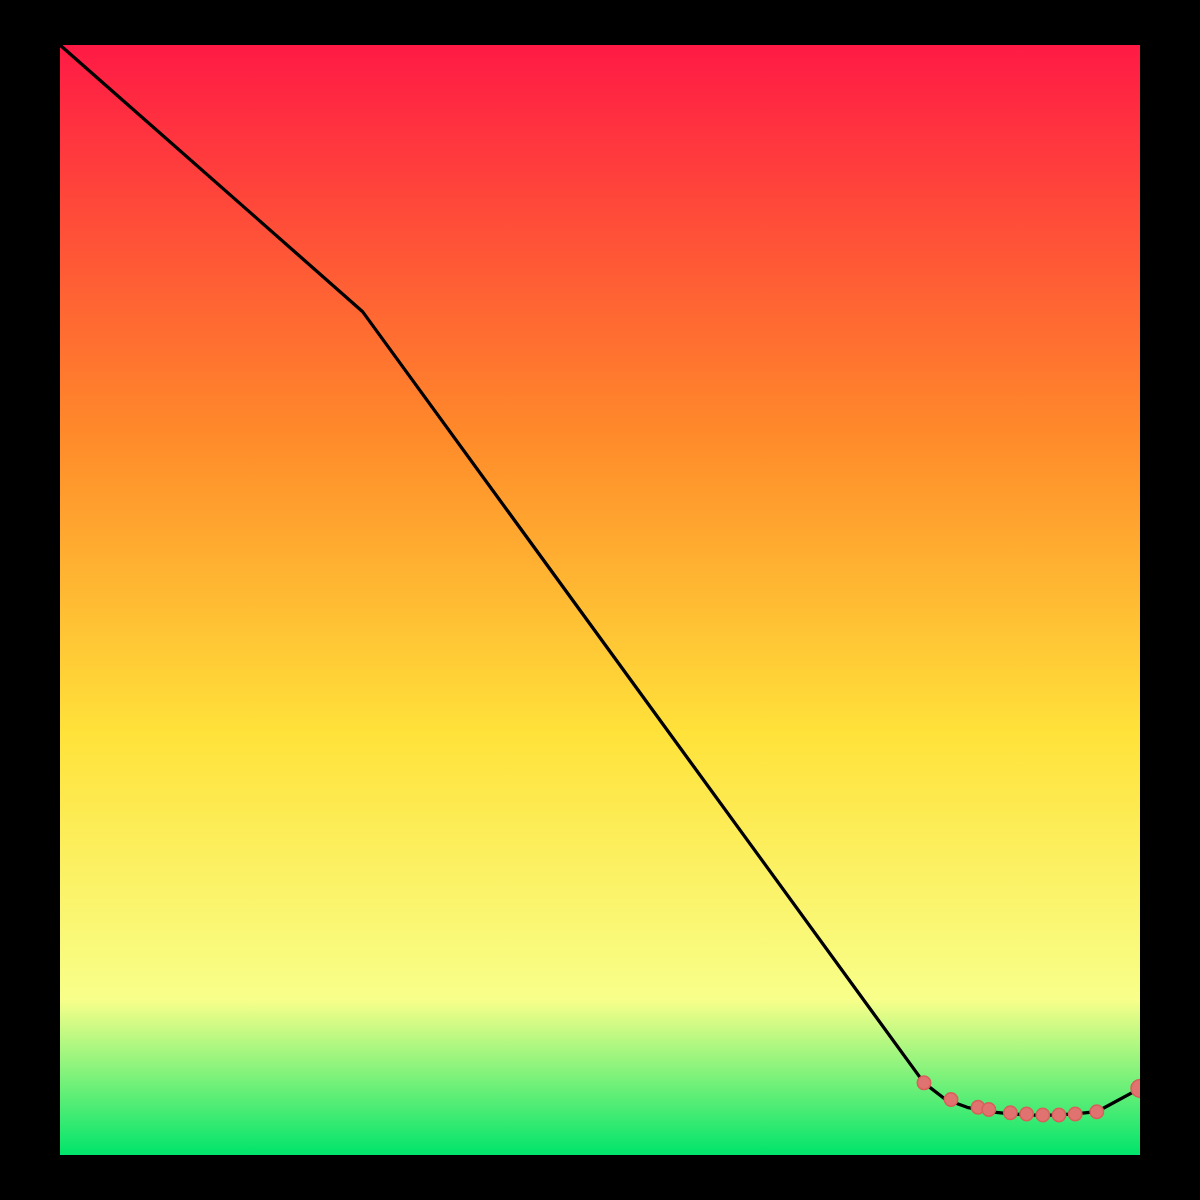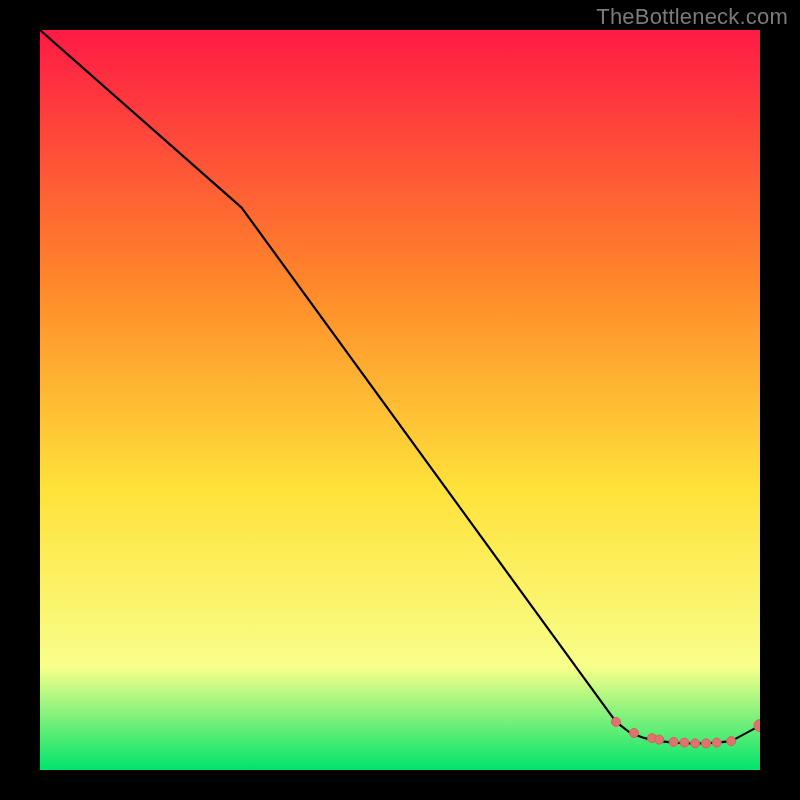--- a/index.html
+++ b/index.html
@@ -33,21 +33,20 @@
     top: 30px;
     width: 720px;
     height: 740px;
   }
   svg { display: block; }
 </style>
 </head>
 <body>
 
 <div class="frame">
-  <div class="watermark">TheBottleneck.com</div>
   <div class="plot">
     <svg id="chart-svg" width="720" height="740" viewBox="0 0 720 740" preserveAspectRatio="none">
       <defs>
         <linearGradient id="bg-grad" x1="0" y1="0" x2="0" y2="1">
           <stop id="g0" offset="0%" stop-color="#ff1a45"></stop>
           <stop id="g1" offset="35%" stop-color="#ff8a2a"></stop>
           <stop id="g2" offset="62%" stop-color="#ffe23a"></stop>
           <stop id="g3" offset="86%" stop-color="#f8ff8a"></stop>
           <stop id="g4" offset="100%" stop-color="#00e46b"></stop>
         </linearGradient>

